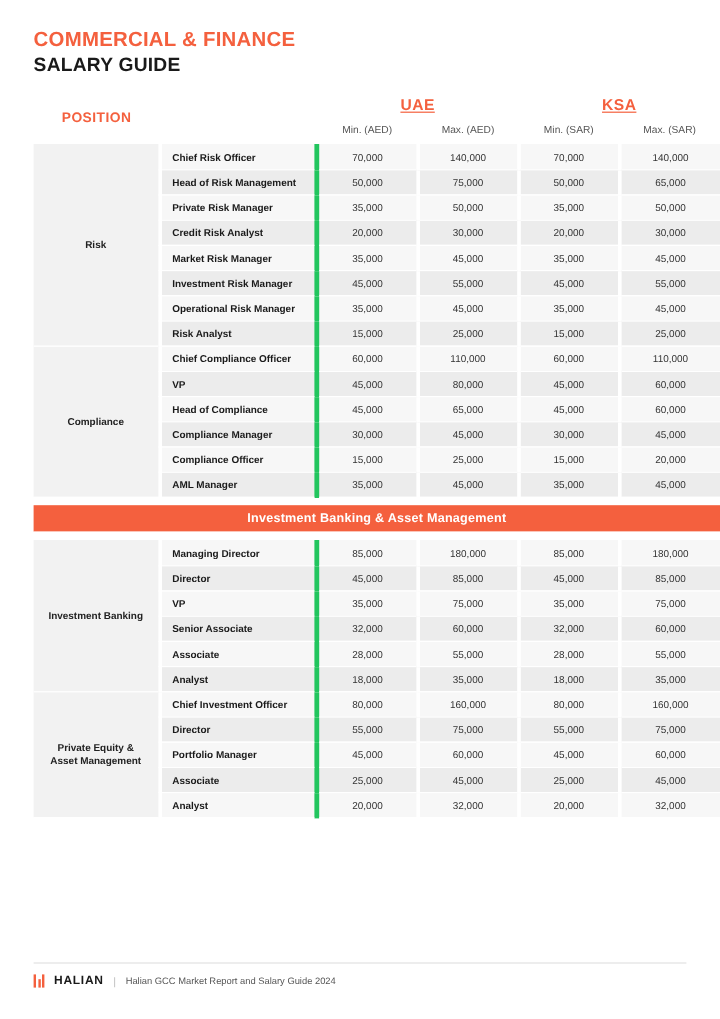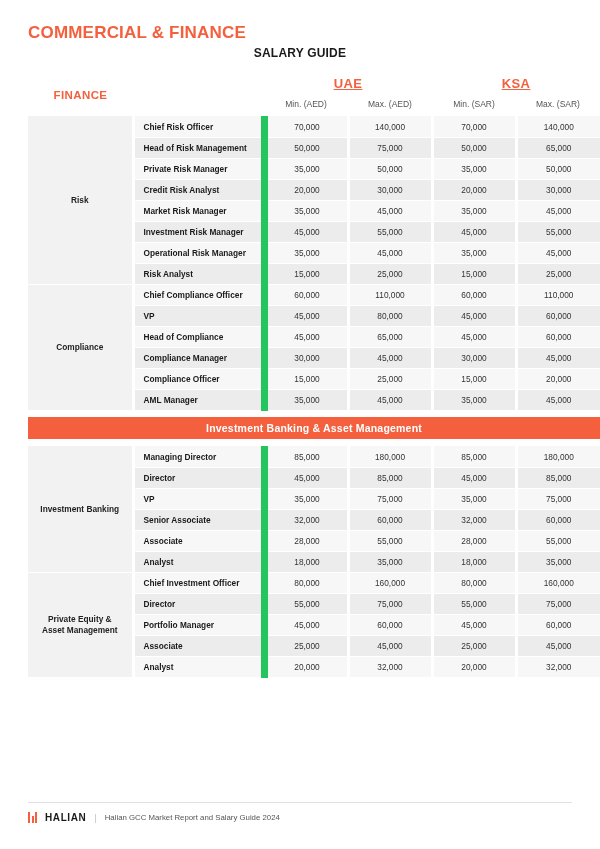--- a/index.html
+++ b/index.html
@@ -23,25 +23,24 @@
   }
   .title-main {
     color: #F4603E;
     font-size: 17px;
     font-weight: bold;
     letter-spacing: 0.2px;
     line-height: 1.25;
   }
   .title-sub {
     color: #1a1a1a;
-    font-size: 12px;
+    font-size: 16px;
     font-weight: bold;
     letter-spacing: 0.2px;
     margin-top: 3px;
-    text-align: center;
   }
 
   
   .head-wrap {
     margin-top: 14px;
     padding: 0 28px;
   }
   table.salary {
     width: 100%;
     border-collapse: collapse;
@@ -88,21 +87,21 @@
     font-weight: bold;
     font-size: 8.3px;
     color: #222;
     border-right: 3px solid #ffffff;
     line-height: 1.3;
   }
   td.pos {
     background: #f7f7f7;
     font-weight: bold;
     color: #1a1a1a;
-    border-right: 7px solid #22c55e;
+    border-right: 4px solid #22c55e;
     padding-left: 9px;
   }
   td.num {
     background: #f7f7f7;
     text-align: center;
     color: #333;
     font-weight: normal;
     border-right: 3px solid #ffffff;
   }
   td.num:last-child { border-right: none; }
@@ -167,21 +166,21 @@
       <colgroup>
         <col class="c-cat">
           <col class="c-pos">
         <col class="c-num">
           <col class="c-num">
           <col class="c-num">
           <col class="c-num">
       </colgroup>
       <thead>
         <tr>
-          <td rowspan="2" class="hdr-position">FINANCE</td>
+          <td rowspan="2" class="hdr-position">POSITION</td>
           <td rowspan="2"></td>
           <td colspan="2" class="hdr-region">UAE</td>
           <td colspan="2" class="hdr-region">KSA</td>
         </tr>
         <tr>
           <td class="hdr-unit">Min. (AED)</td>
           <td class="hdr-unit">Max. (AED)</td>
           <td class="hdr-unit">Min. (SAR)</td>
           <td class="hdr-unit">Max. (SAR)</td>
         </tr>

